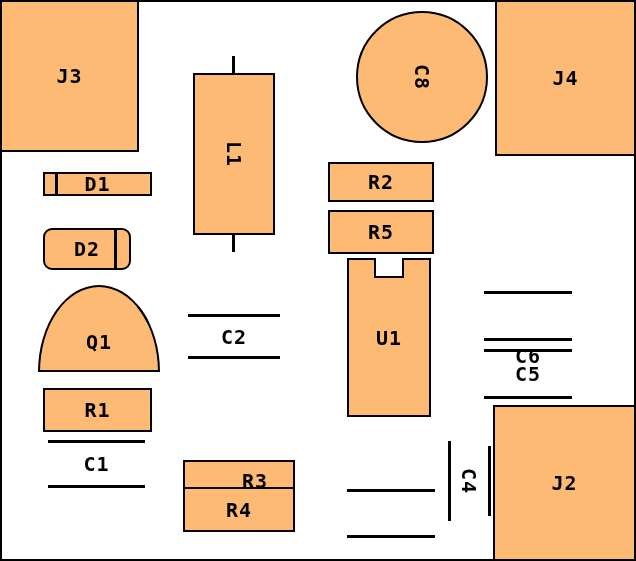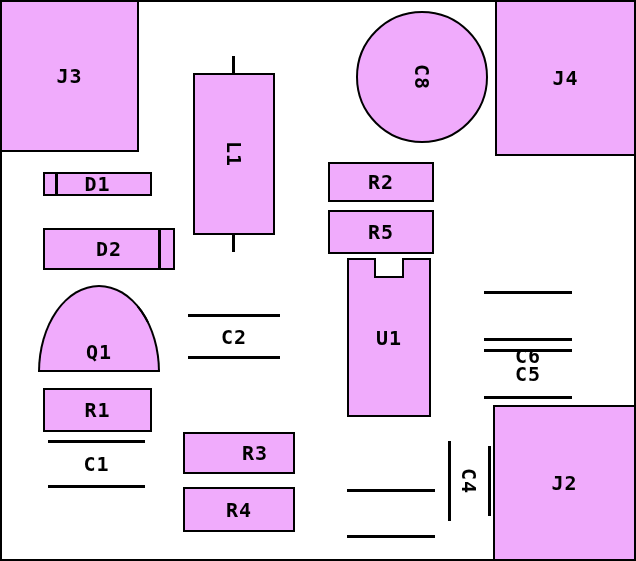--- a/index.html
+++ b/index.html
@@ -11,21 +11,21 @@
     height: 561px;
     background: #ffffff;
     border: 2px solid #000000;
     font-family: "DejaVu Sans Mono", "Liberation Mono", monospace;
     overflow: hidden;
   }
 
   .comp {
     position: absolute;
     border: 2px solid #000000;
-    background: #f0abfc;
+    background: #fdba74;
     display: flex;
     align-items: center;
     justify-content: center;
   }
 
   .lbl {
     font-size: 20px;
     font-weight: bold;
     color: #000000;
     letter-spacing: 1px;
@@ -67,36 +67,36 @@
   #l1 { left: 191px; top: 71px; width: 82px; height: 162px; }
   #l1-lead-top { left: 230px; top: 54px; height: 17px; }
   #l1-lead-bottom { left: 230px; top: 233px; height: 17px; }
 
   
   #c8 { left: 354px; top: 9px; width: 132px; height: 132px; border-radius: 50%; }
 
   
   #d1 { left: 41px; top: 170px; width: 109px; height: 24px; }
   #d1 .band { left: 10px; }
-  #d2 { left: 41px; top: 226px; width: 132px; height: 42px; }
+  #d2 { left: 41px; top: 226px; width: 88px; height: 42px; border-radius: 9px; }
   #d2 .band { right: 12px; }
 
   
   #r2 { left: 326px; top: 160px; width: 106px; height: 40px; }
   #r5 { left: 326px; top: 208px; width: 106px; height: 44px; }
   #r1 { left: 41px;  top: 386px; width: 109px; height: 44px; }
-  #r3 { left: 181px; top: 430px; width: 112px; height: 42px; padding-left: 32px; }
+  #r3 { left: 181px; top: 458px; width: 112px; height: 42px; padding-left: 32px; }
   #r4 { left: 181px; top: 485px; width: 112px; height: 45px; }
 
   
   #q1 {
     left: 36px; top: 283px; width: 122px; height: 87px;
     border-radius: 50% 50% 0 0 / 100% 100% 0 0;
     align-items: flex-end;
-    padding-bottom: 6px;
+    padding-bottom: 16px;
   }
 
   
   #u1 { left: 345px; top: 256px; width: 84px; height: 159px; }
 
   
   #c2-plate-top { left: 186px; top: 312px; width: 92px; }
   #c2-plate-bot { left: 186px; top: 354px; width: 92px; }
   #c2-label { left: 186px; top: 315px; width: 92px; height: 39px; }
 

